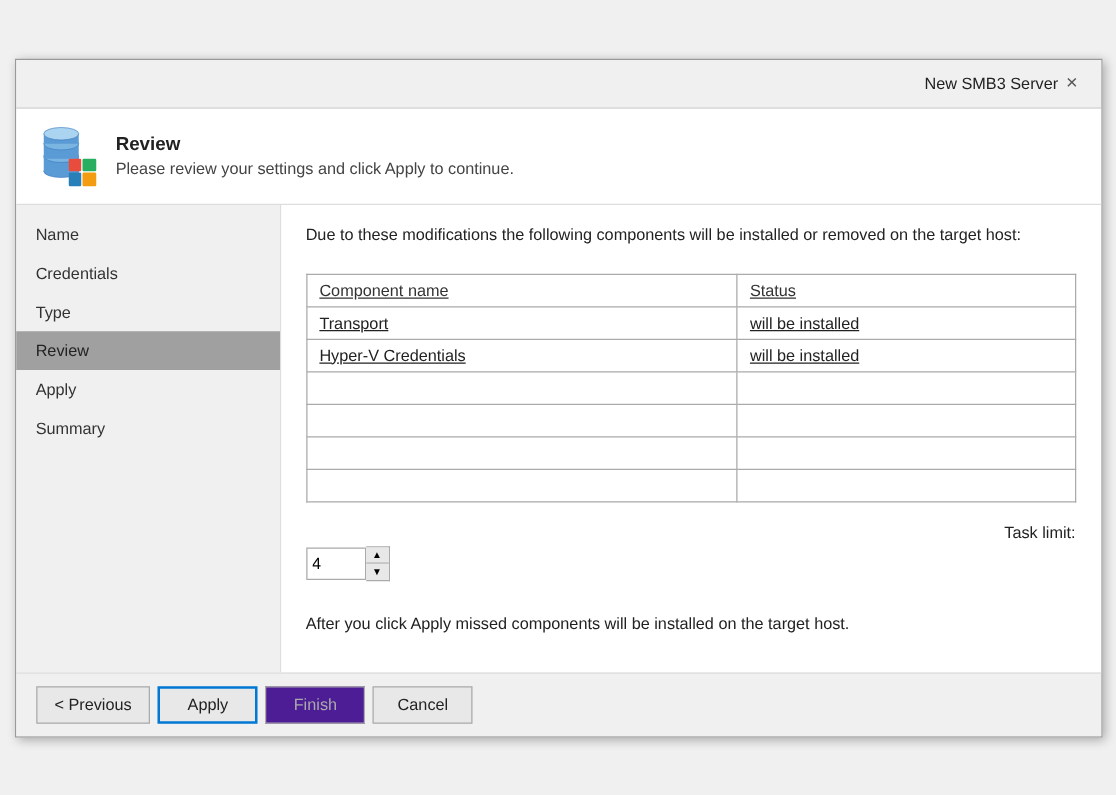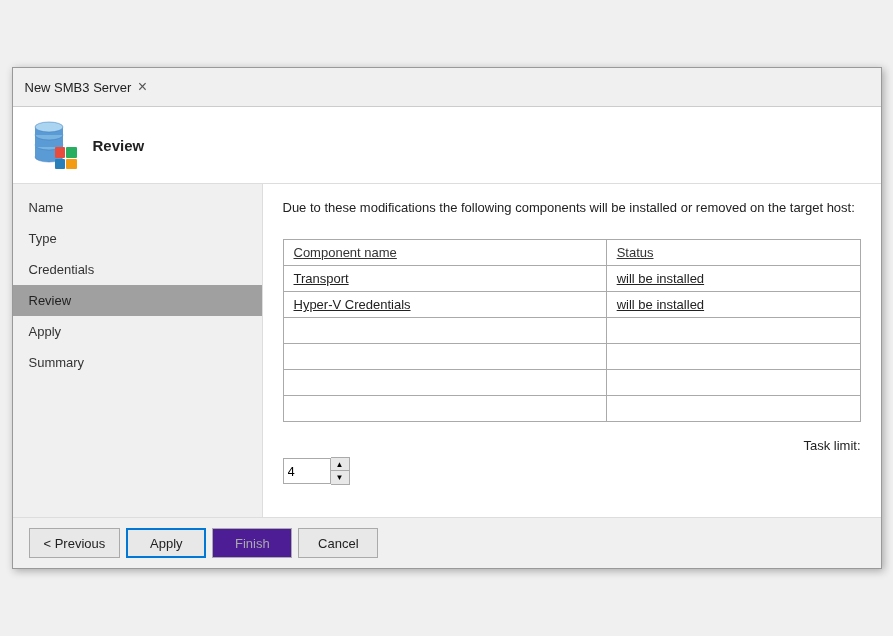--- a/index.html
+++ b/index.html
@@ -19,21 +19,21 @@
       border: 1px solid #999;
       box-shadow: 2px 2px 8px rgba(0,0,0,0.3);
       display: flex;
       flex-direction: column;
     }
     .title-bar {
       background: #f0f0f0;
       border-bottom: 1px solid #ccc;
       padding: 8px 12px;
       display: flex;
-      justify-content: flex-start;
+      justify-content: flex-end;
       align-items: center;
     }
     .title-bar-text {
       font-size: 13px;
       color: #222;
     }
     .close-btn {
       width: 22px;
       height: 22px;
       background: none;
@@ -61,21 +61,21 @@
     .header-subtitle {
       font-size: 13px;
       color: #444;
       margin-top: 3px;
     }
     .content-area {
       display: flex;
       flex: 1;
     }
     .sidebar {
-      width: 250px;
+      width: 212px;
       background: #f0f0f0;
       border-right: 1px solid #ddd;
       padding: 8px 0;
     }
     .sidebar-item {
       padding: 8px 16px;
       cursor: pointer;
       color: #333;
       font-size: 13px;
     }
@@ -246,34 +246,35 @@
       
       <div class="windows-logo">
         <div class="win-red"></div>
         <div class="win-green"></div>
         <div class="win-blue"></div>
         <div class="win-yellow"></div>
       </div>
     </div>
     <div>
       <div class="header-title">Review</div>
+      <div class="header-subtitle">Please review your settings and click Apply to continue.</div>
     </div>
   </div>
 
   <div class="content-area">
 
     <div class="sidebar">
       <div class="sidebar-item">
         <span>Name</span>
       </div>
       <div class="sidebar-item">
+        <span>Credentials</span>
+      </div>
+      <div class="sidebar-item">
         <span>Type</span>
-      </div>
-      <div class="sidebar-item">
-        <span>Credentials</span>
       </div>
       <div class="sidebar-item active">
         <span>Review</span>
       </div>
       <div class="sidebar-item">
         <span>Apply</span>
       </div>
       <div class="sidebar-item">
         <span>Summary</span>
       </div>
@@ -323,20 +324,21 @@
           <input type="text" class="spinner-input" value="4" style="">
           <div class="spinner-buttons">
             <button class="spinner-btn">▲</button>
             <button class="spinner-btn">▼</button>
           </div>
         </div>
       </div>
 
       <div class="spacer"></div>
 
+      <div class="bottom-message">After you click Apply missed components will be installed on the target host.</div>
     </div>
   </div>
 
   <div class="footer">
     <button class="footer-btn">&lt; Previous</button>
     <button class="footer-btn primary">Apply</button>
     <button class="footer-btn" disabled="">Finish</button>
     <button class="footer-btn">Cancel</button>
   </div>
 </div>

